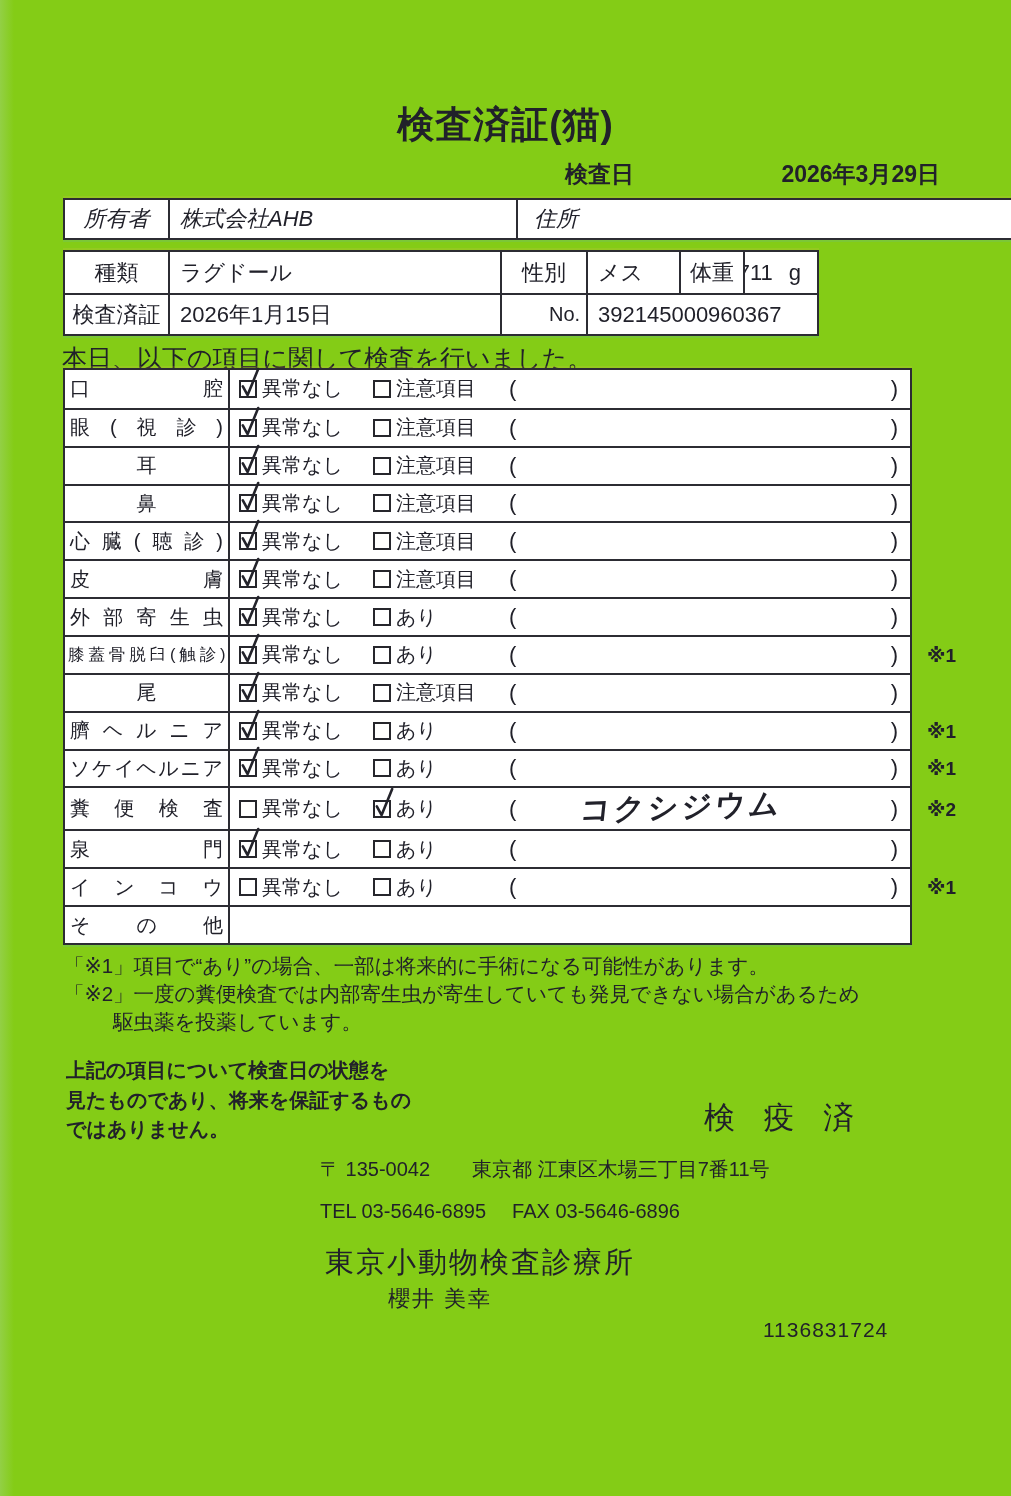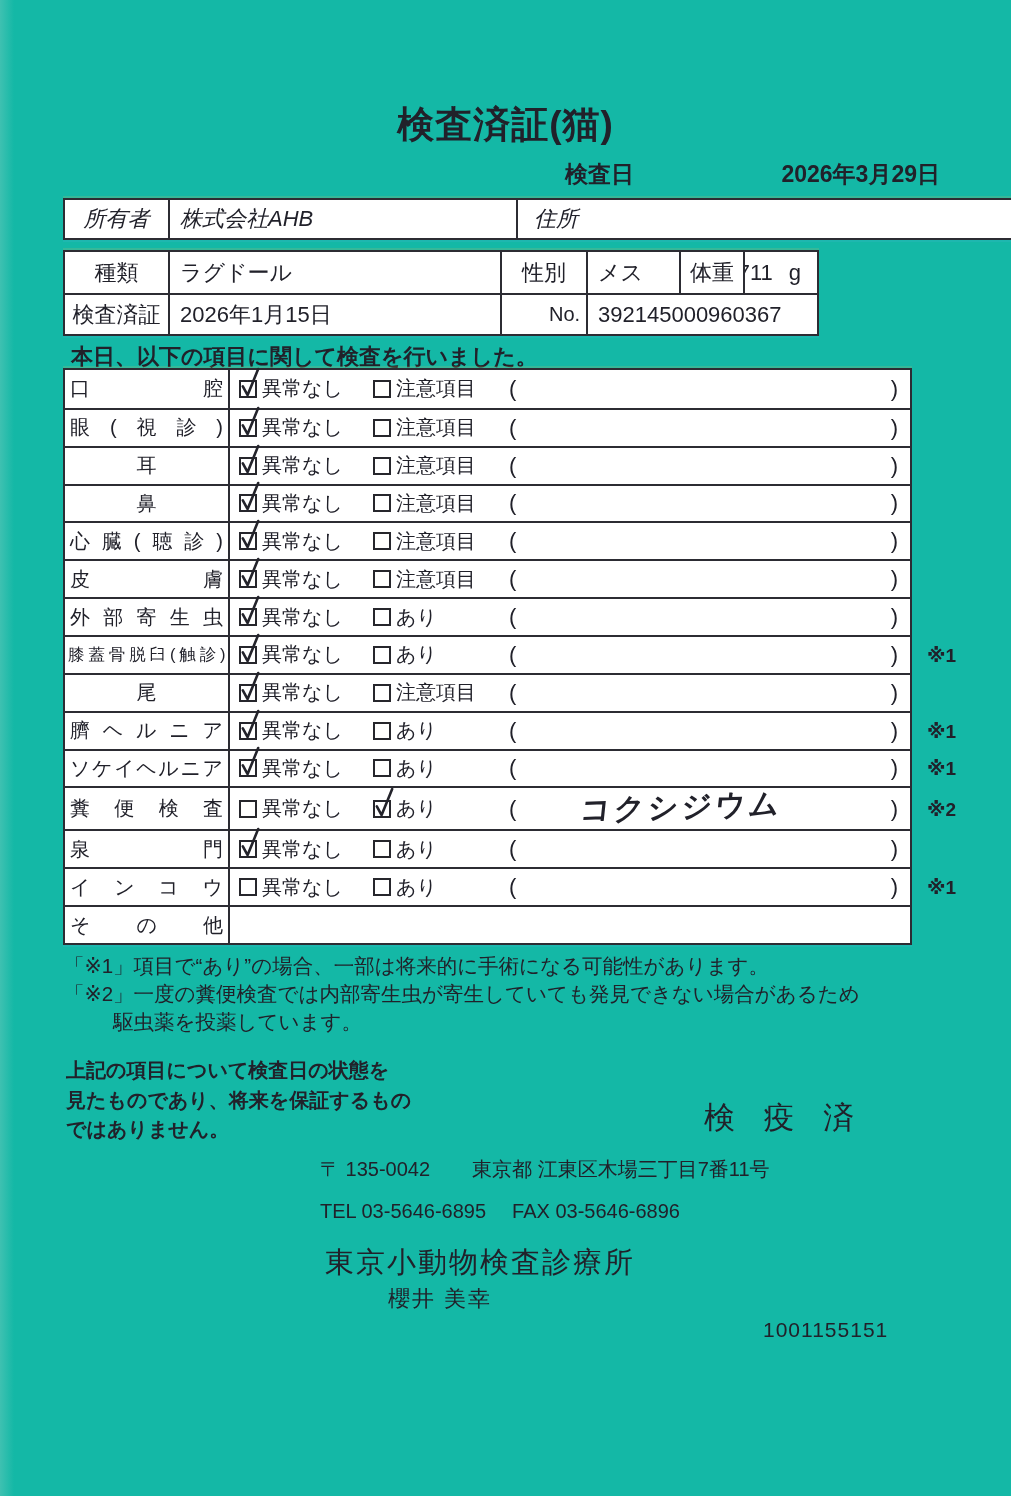--- a/index.html
+++ b/index.html
@@ -1,18 +1,18 @@
 <!DOCTYPE html>
 <html><head>
 <meta charset="utf-8">
 <style>
   :root{ --ink:#21212a; --border:#2c2c33; }
   html,body{ margin:0; padding:0; background:#ffffff; }
   .page{
-    position:relative; width:1011px; height:1496px; background:#14b8a6;
+    position:relative; width:1011px; height:1496px; background:#84cc16;
     font-family:"Liberation Sans","DejaVu Sans",sans-serif; color:var(--ink);
     overflow:hidden;
   }
   .page::before{ 
     content:""; position:absolute; left:0; top:0; width:14px; height:100%;
     background:linear-gradient(90deg, rgba(190,220,210,.25), rgba(255,255,255,0)); pointer-events:none;
   }
 
   .title{ position:absolute; top:100px; left:0; width:100%; text-align:center;
     font-size:37px; font-weight:700; letter-spacing:1px; }
@@ -28,21 +28,21 @@
   .pet-row{ display:grid; height:41px; box-sizing:border-box; }
   .pet-row1{ grid-template-columns:103px 332px 86px 93px 64px 1fr; }
   .pet-row2{ grid-template-columns:103px 332px 86px 1fr; border-top:2px solid var(--border); }
   .tcell{ display:flex; align-items:center; padding:0 10px; font-size:22px; font-weight:500;
           box-sizing:border-box; border-left:2px solid var(--border); white-space:nowrap; overflow:hidden; }
   .gc1{ border-left:none; }
   .lab{ justify-content:center; padding:0 4px; }
   .no-lab{ font-size:20px;padding-left:45px; }
   .weight-val{ justify-content:flex-end; gap:16px; padding-right:16px; }
 
-  .intro{ position:absolute; left:71px; top:342px; font-size:22px; font-weight:700; }
+  .intro{ position:absolute; left:62px; top:342px; font-size:25px; font-weight:400; }
 
   .exam-tbl{ position:absolute; left:63px; top:368px; width:849px; height:577px;
              border:2px solid var(--border); box-sizing:border-box; background:#fff;
              display:grid; grid-template-rows:repeat(15,1fr);
              box-shadow:0 -2px 0 rgba(236,186,90,.16), 0 2px 0 rgba(90,180,225,.16); }
   .row{ position:relative; display:flex; border-top:2px solid var(--border); box-sizing:border-box; }
   .row:first-child{ border-top:none; }
   .cell-label{ flex:0 0 165px; width:165px; border-right:2px solid var(--border); box-sizing:border-box;
                display:flex; align-items:center; justify-content:space-between;
                padding:0 5px; font-size:20px; font-weight:500; }
@@ -548,15 +548,15 @@
   <div class="line-abs addr-line">
     <span>〒 135-0042</span>
     <span>東京都 江東区木場三丁目7番11号</span>
   </div>
   <div class="line-abs tel-line">
     <span>TEL 03-5646-6895</span>
     <span>FAX 03-5646-6896</span>
   </div>
   <div class="clinic-name">東京小動物検査診療所</div>
   <div class="vet-name">櫻井 美幸</div>
-  <div class="code">1001155151</div>
+  <div class="code">1136831724</div>
 
 </div>
 
 </body></html>

